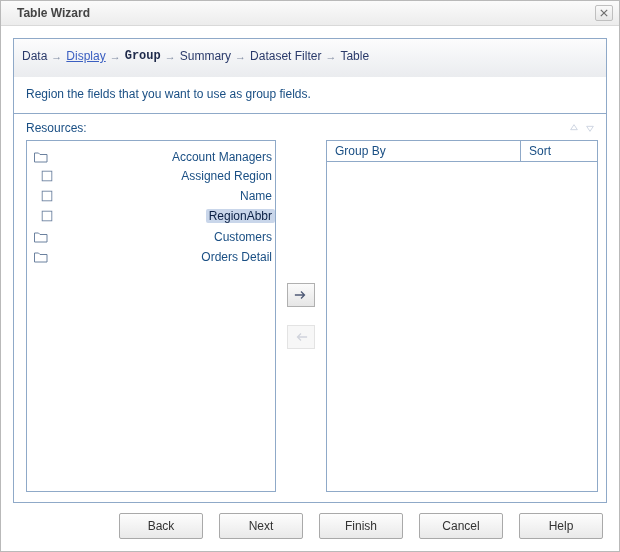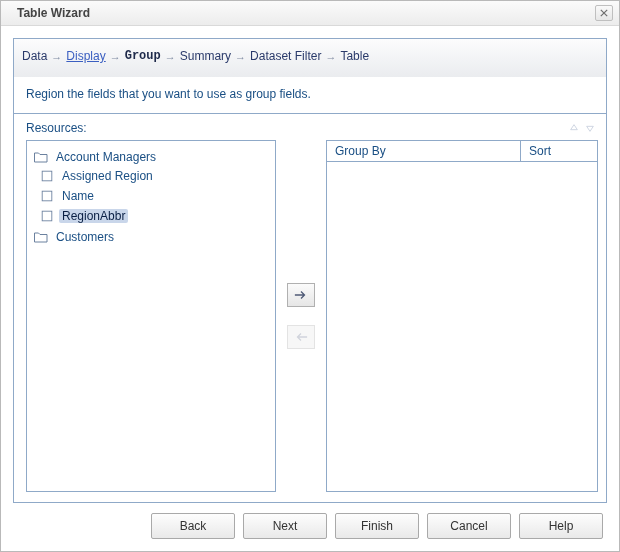--- a/index.html
+++ b/index.html
@@ -112,20 +112,21 @@
   }
   .tree-box ul { list-style: none; margin: 0; padding: 0 0 0 6px; }
   .tree-box li { padding: 1px 0; }
   .node {
     display: flex;
     align-items: center;
     gap: 4px;
     height: 18px;
     cursor: default;
     color: #1a4f84;
+    justify-content: space-between;
   }
   .node .icon { width:16px; height:16px; display:flex; align-items:center; justify-content:center; flex: none; }
   .node .label { white-space: nowrap; padding: 0 3px; border-radius: 2px; }
   .node.selected .label { background: #c9d6ea; color: #0a1f44; }
   .children { padding-left: 26px; }
   .middle-col {
     width: 30px;
     display: flex;
     flex-direction: column;
     align-items: center;
@@ -176,20 +177,21 @@
     height: 24px;
     border: 1px solid #a9a9a9;
     background: linear-gradient(#fdfdfd, #e9e9e9);
     border-radius: 2px;
     display: flex;
     align-items: center;
     justify-content: center;
     color: #333;
     cursor: pointer;
     font-size: 12px;
+    margin-left: 8px;
   }
 </style>
 </head>
 <body>
 
 <div class="window">
   <div class="titlebar">
     <span class="title">Table Wizard</span>
     <span class="spacer"></span>
     <div class="close">
@@ -282,20 +284,30 @@
               <li>
                 <div class="node">
                   <span class="icon">
                     <svg viewBox="0 0 16 16" width="16" height="16">
                       <path d="M1.5 4 h4 l1.5 1.5 h7 v7.5 h-12.5 z" fill="none" stroke="#6b819f" stroke-width="1"></path>
                     </svg>
                   </span>
                   <span class="label">Customers</span>
                 </div>
               </li>
+              <li>
+                <div class="node">
+                  <span class="icon">
+                    <svg viewBox="0 0 16 16" width="16" height="16">
+                      <path d="M1.5 4 h4 l1.5 1.5 h7 v7.5 h-12.5 z" fill="none" stroke="#6b819f" stroke-width="1"></path>
+                    </svg>
+                  </span>
+                  <span class="label">Orders Detail</span>
+                </div>
+              </li>
             </ul>
         </div>
 
         <div class="middle-col">
           <div class="move-btn">
             <svg viewBox="0 0 16 12">
               <path d="M1 6 H11 M8 2 L12 6 L8 10" fill="none" stroke="#4f5a76" stroke-width="1.5"></path>
             </svg>
           </div>
           <div class="move-btn disabled">

